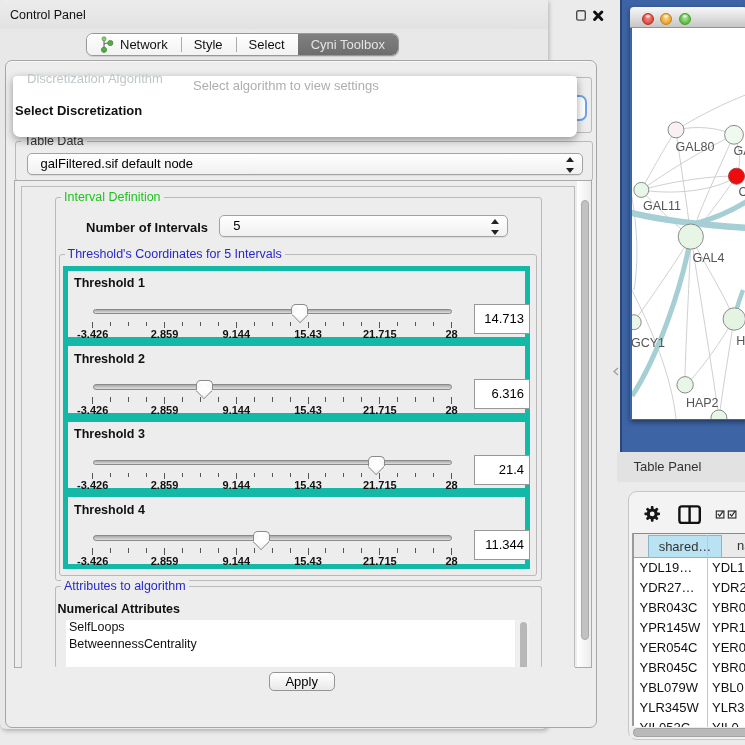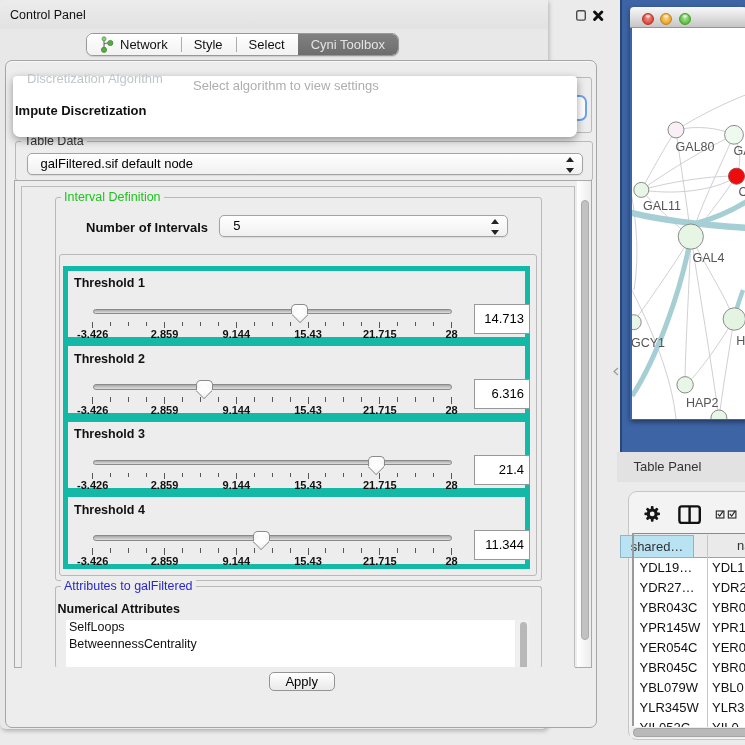--- a/index.html
+++ b/index.html
@@ -130,20 +130,21 @@
   <div class="abs" style="left:577px;top:181px;width:14px;height:486px;background:linear-gradient(90deg,#ffffff,#ececec)"></div>
   <div class="abs" style="left:581px;top:200px;width:8px;height:440px;background:#c2c2c2;border:1px solid #aaaaaa;border-radius:4px"></div>
 
   <div class="group" style="left:55px;top:196.5px;width:487px;height:384px;">
     <div class="gtitle" style="color:#1dc41d">Interval Definition</div>
   </div>
   <div class="abs" style="left:86px;top:220px;font-size:13px;font-weight:bold;color:#111">Number of Intervals</div>
   <div class="combo" style="left:219.3px;top:214.8px;width:289px;">5<span class="arr"></span></div>
 
   <div class="group" style="left:58.5px;top:253.5px;width:478px;height:322px;">
+    <div class="gtitle" style="color:#2727cc">Threshold's Coordinates for 5 Intervals</div>
 <div class="tpanel" style="top:11.100000000000023px">
 <div class="tlabel">Threshold 1</div>
 <div class="track"></div>
 <div class="knob" style="left:223.4px">
           <div class="ktip"></div>
         </div>
 <div class="ticks">
           <i class="maj" style="left:24.20px"></i>
           <i class="min" style="left:42.15px"></i>
           <i class="min" style="left:60.09px"></i>
@@ -281,41 +282,41 @@
 <div class="slab" style="left:66.5px">2.859</div>
 <div class="slab" style="left:138.3px">9.144</div>
 <div class="slab" style="left:210.0px">15.43</div>
 <div class="slab" style="left:281.8px">21.715</div>
 <div class="slab" style="left:353.6px">28</div>
 <div class="vbox">11.344</div>
 </div>
   </div>
 
   <div class="group" style="left:55px;top:586px;width:487px;height:82px;border-bottom:none;">
-    <div class="gtitle" style="color:#2727cc">Attributes to galFiltered</div>
+    <div class="gtitle" style="color:#2727cc">Attributes to algorithm</div>
   </div>
   <div class="abs" style="left:57.5px;top:602px;font-size:12.5px;font-weight:bold;color:#111">Numerical Attributes</div>
   <div id="attrlist">
     <div>SelfLoops</div>
     <div>BetweennessCentrality</div>
   </div>
 
   <div class="abs" style="left:516.2px;top:619.5px;width:12.7px;height:48px;background:#f0f0f0"></div>
   <div class="abs" style="left:519.5px;top:621.6px;width:7.5px;height:46px;background:#b8b8b8;border-radius:4px 4px 0 0"></div>
 
   <div class="abs" style="left:22px;top:667px;width:553px;height:5px;background:#ededed"></div>
 
   <div id="apply">Apply</div>
 
 
   <div class="abs" style="left:13px;top:76px;width:563.5px;height:60.5px;border-radius:4px 4px 7px 7px;
        background:#fff; box-shadow:0 3px 9px rgba(0,0,0,0.38);"></div>
   <div class="abs" style="left:27px;top:70.5px;font-size:13px;color:#bfc6c9">Discretization Algorithm</div>
   <div class="abs" style="left:193px;top:78px;font-size:13px;color:#aeaeae">Select algorithm to view settings</div>
-  <div class="abs" style="left:15px;top:103px;font-size:13px;font-weight:bold;color:#111">Impute Discretization</div>
+  <div class="abs" style="left:15px;top:103px;font-size:13px;font-weight:bold;color:#111">Select Discretization</div>
 </div>
 
 <div id="bluewrap">
   <div id="netwin">
     <div id="nettitle">
       <div class="tl" style="left:11.5px;background:radial-gradient(ellipse 60% 40% at 50% 22%,rgba(255,255,255,0.95),rgba(255,255,255,0) 60%),radial-gradient(circle at 50% 45%,#ef8579 10%,#e05143 60%,#c63529);border:1px solid #ad3227"></div>
       <div class="tl" style="left:30px;background:radial-gradient(ellipse 60% 40% at 50% 22%,rgba(255,255,255,0.95),rgba(255,255,255,0) 60%),radial-gradient(circle at 50% 45%,#f8cf77 10%,#efa930 60%,#d28a20);border:1px solid #bd8426"></div>
       <div class="tl" style="left:48.5px;background:radial-gradient(ellipse 60% 40% at 50% 22%,rgba(255,255,255,0.95),rgba(255,255,255,0) 60%),radial-gradient(circle at 50% 45%,#9fdd8a 10%,#62c348 60%,#41a02c);border:1px solid #4c9a33"></div>
     </div>
     <div id="netcanvas">
@@ -397,21 +398,21 @@
   <g stroke="#222" stroke-width="1.1" fill="none">
     <rect x="74.3" y="7" width="7.6" height="7"></rect>
     <path d="M75.8 9.8 l1.9 2.2 3.4-4.9"></path>
     <rect x="86.3" y="7" width="7.6" height="7"></rect>
     <path d="M87.8 9.8 l1.9 2.2 3.4-4.9"></path>
   </g>
 </svg>
 
 <div class="abs" style="left:632.5px;top:557.5px;width:113px;height:169.5px;background:#fff"></div>
 <div class="abs" style="left:632.5px;top:533px;width:113px;height:24.5px;background:#eaeaea;border-top:1.8px solid #8a8a8a;border-bottom:1px solid #a2a2a2"></div>
-<div class="abs" style="left:620px;top:534.5px;width:74px;height:23px;background:#b9e2f2;border:1px solid #8ab6ca;font-size:13px;color:#333;text-align:center;line-height:22px">shared…</div>
+<div class="abs" style="left:648px;top:534.5px;width:74px;height:23px;background:#b9e2f2;border:1px solid #8ab6ca;font-size:13px;color:#333;text-align:center;line-height:22px">shared…</div>
 <div class="abs" style="left:737px;top:538px;font-size:13px;color:#333">na</div>
 <div class="abs" style="left:632px;top:533px;width:1.5px;height:193px;background:#9a9a9a"></div>
 <div class="abs" style="left:707px;top:534.5px;width:1px;height:192px;background:#c6c6c6"></div>
 <div class="trow" style="top:557.5px">
     <span class="c1">YDL19…</span>
     <span class="c2">YDL1</span>
   </div>
 <div class="trow" style="top:577.6px">
     <span class="c1">YDR27…</span>
     <span class="c2">YDR2</span>

